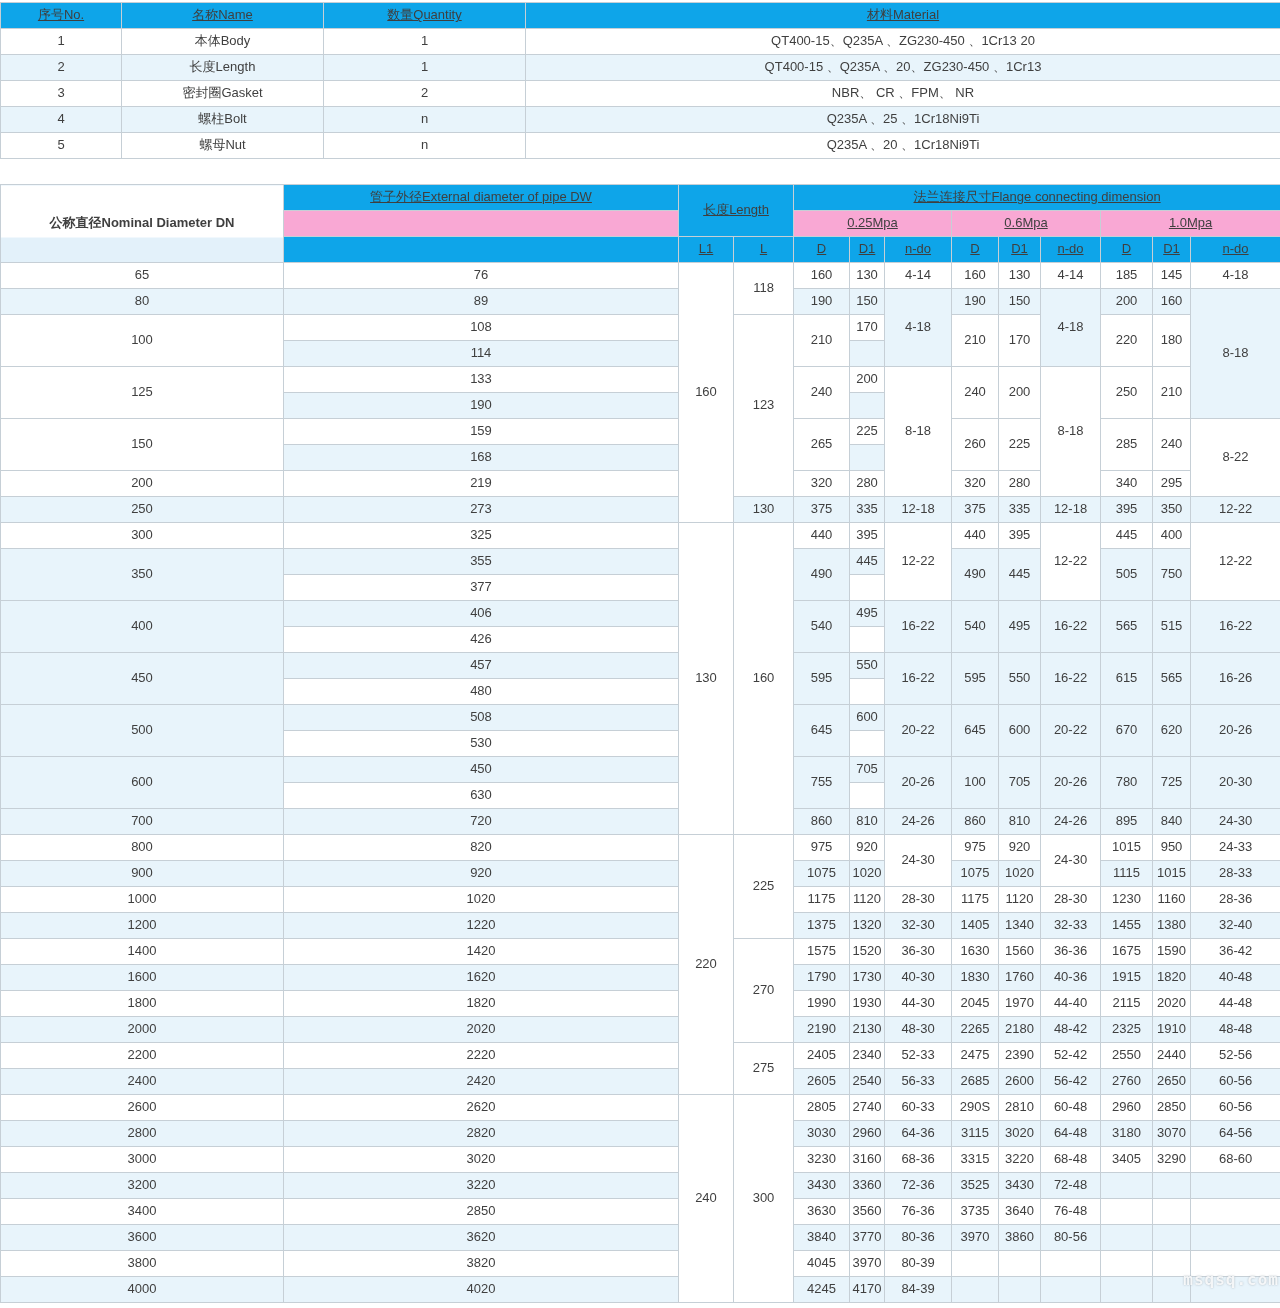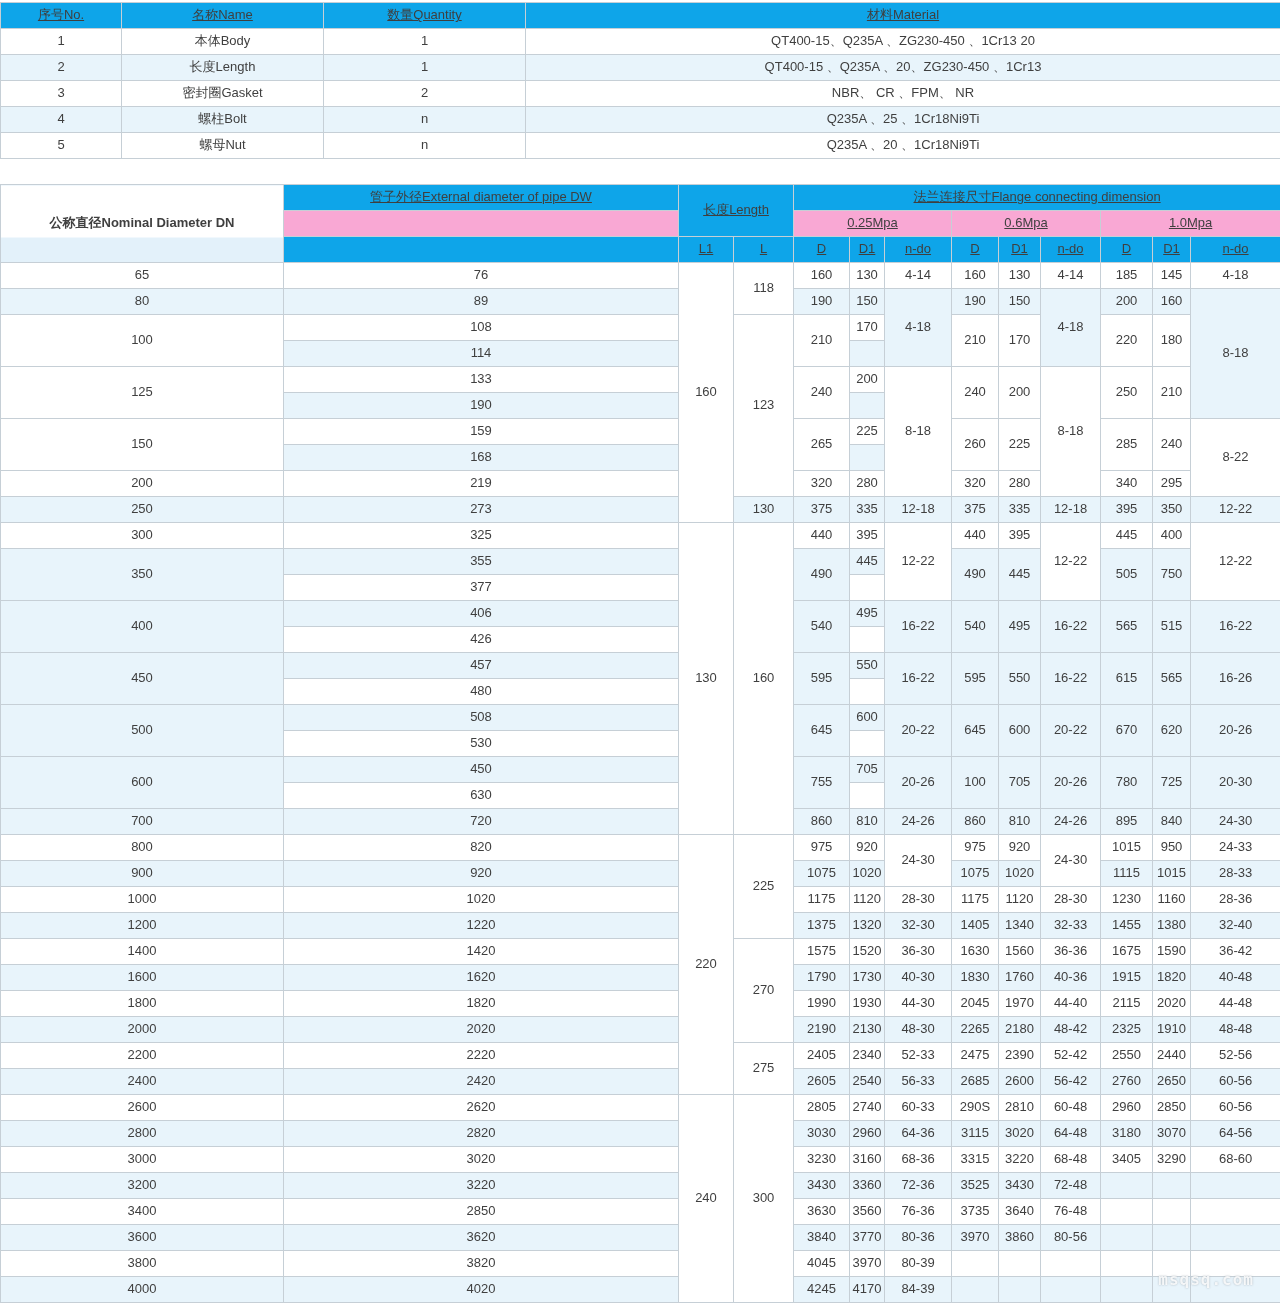--- a/index.html
+++ b/index.html
@@ -29,21 +29,21 @@
   tr{height:26px;}
   
   .hb{background:#0ea5e9;text-decoration:underline;}          
   .hw{background:#f9a8d4;text-decoration:underline;}          
   .hg{background:linear-gradient(to bottom,#ffffff 0px,#ffffff 52px,#e3f1fa 52px,#e3f1fa 100%);font-weight:bold;} 
   .rw{background:#ffffff;}          
   .rb{background:#e8f4fb;}          
   #dims{margin-top:25px;}
   .watermark{
     position:absolute;
-    right:26px;
+    right:1px;
     bottom:14px;
     font-size:16px;
     font-weight:bold;
     letter-spacing:1px;
     color:rgba(255,255,255,0.85);
     text-shadow:0 0 2px rgba(160,170,178,0.9);
     font-family:"DejaVu Sans Mono","Liberation Mono",monospace;
     pointer-events:none;
   }
 </style>

